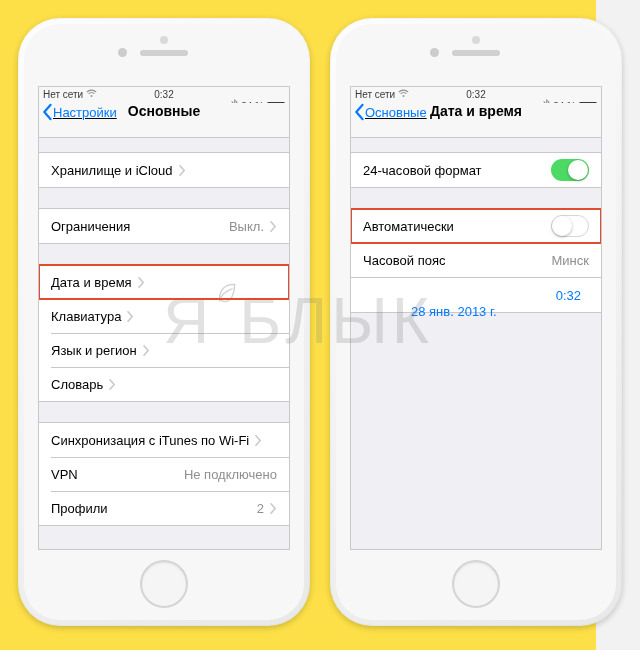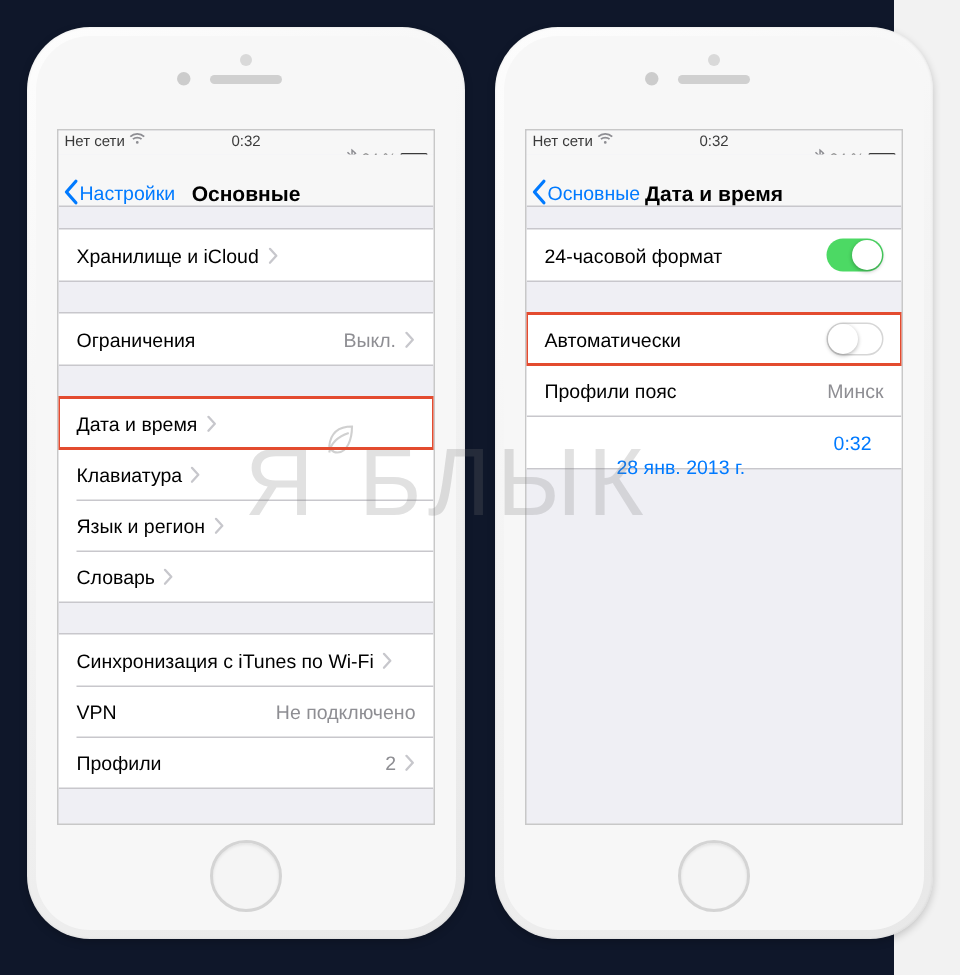--- a/index.html
+++ b/index.html
@@ -1,37 +1,37 @@
 <!DOCTYPE html>
 <html><head>
 <meta charset="utf-8">
 <style>
   html,body{margin:0;padding:0;font-family:-apple-system,"Helvetica Neue",Arial,sans-serif;background:#f2f2f2;}
-  .stage{width:596px;height:650px;position:relative;background:#0f172a;}
+  .stage{width:596px;height:650px;position:relative;background:#fde047;}
   .phone{position:absolute;width:292px;height:608px;border-radius:42px;background:linear-gradient(145deg,#fdfdfd,#e8e8e8);box-shadow:0 2px 6px rgba(0,0,0,0.2),inset 0 0 2px rgba(0,0,0,0.1);}
   .phone.left{left:18px;top:18px;}
   .phone.right{left:330px;top:18px;}
   .phone-inner{position:absolute;left:6px;top:6px;right:6px;bottom:6px;border-radius:36px;background:#f7f7f7;}
   .speaker{position:absolute;top:26px;left:50%;transform:translateX(-50%);width:48px;height:6px;background:#d0d0d0;border-radius:3px;}
   .camera{position:absolute;top:24px;left:94px;width:9px;height:9px;background:#ccc;border-radius:50%;}
   .sensor{position:absolute;top:12px;left:50%;transform:translateX(-50%);width:8px;height:8px;background:#d9d9d9;border-radius:50%;}
   .home-btn{position:absolute;bottom:12px;left:50%;transform:translateX(-50%);width:44px;height:44px;border:2px solid #d4d4d4;border-radius:50%;background:#f5f5f5;box-shadow:inset 0 1px 2px rgba(0,0,0,0.08);}
   .screen{position:absolute;left:14px;right:14px;top:62px;bottom:70px;background:#efeff4;overflow:hidden;border:1px solid #c8c8c8;}
   
   .statusbar{height:16px;background:#f7f7f7;font-size:10px;color:#3a3a3a;display:flex;align-items:center;padding:0 4px;line-height:16px;}
   .sb-left{display:flex;align-items:center;gap:3px;}
   .sb-center{position:absolute;left:0;right:0;text-align:center;}
   .sb-right{margin-left:auto;display:flex;align-items:center;gap:3px;margin-top:24px;}
   .bt-icon{font-size:9px;color:#8e8e93;}
   .wifi-dim{color:#8e8e93;}
   .batt{display:inline-block;width:16px;height:8px;border:1px solid #3a3a3a;border-radius:1px;position:relative;vertical-align:middle;}
   .batt::after{content:"";position:absolute;right:-3px;top:2px;width:2px;height:4px;background:#3a3a3a;}
   .batt-fill{position:absolute;left:1px;top:1px;bottom:1px;width:34%;background:#3a3a3a;}
   
-  .navhdr{height:34px;background:#f7f7f7;border-bottom:1px solid #c8c7cc;position:relative;display:flex;align-items:flex-end;}
+  .navhdr{height:34px;background:#f7f7f7;border-bottom:1px solid #c8c7cc;position:relative;display:flex;align-items:flex-start;text-decoration:underline;}
   .back{display:flex;align-items:center;color:#007aff;font-size:13px;padding-left:2px;}
   .back svg{width:12px;height:18px;}
   .navtitle{position:absolute;left:0;right:0;text-align:center;font-size:14px;font-weight:600;color:#000;}
   
   .group{margin-top:20px;background:#fff;border-top:1px solid #c8c7cc;border-bottom:1px solid #c8c7cc;}
   .group.first{margin-top:14px;}
   .row{height:34px;display:flex;align-items:center;padding:0 12px;position:relative;font-size:13px;color:#000;}
   .row + .row::before{content:"";position:absolute;left:12px;right:0;top:0;height:1px;background:#c8c7cc;}
   .row .detail{margin-left:auto;color:#8e8e93;font-size:13px;}
   .chev{margin-left:6px;}
@@ -233,21 +233,21 @@
         </div>
 
         <div class="group">
           <div class="row hl">
             <span>Автоматически</span>
             <span class="switch off">
                 <span class="knob"></span>
               </span>
           </div>
           <div class="row">
-            <span>Профили пояс</span>
+            <span>Часовой пояс</span>
             <span class="detail">Минск</span>
           </div>
           <div class="daterow">
             <span class="dt">28 янв. 2013 г.</span>
             <span class="tm">0:32</span>
           </div>
         </div>
 
       </div>
     </div>

